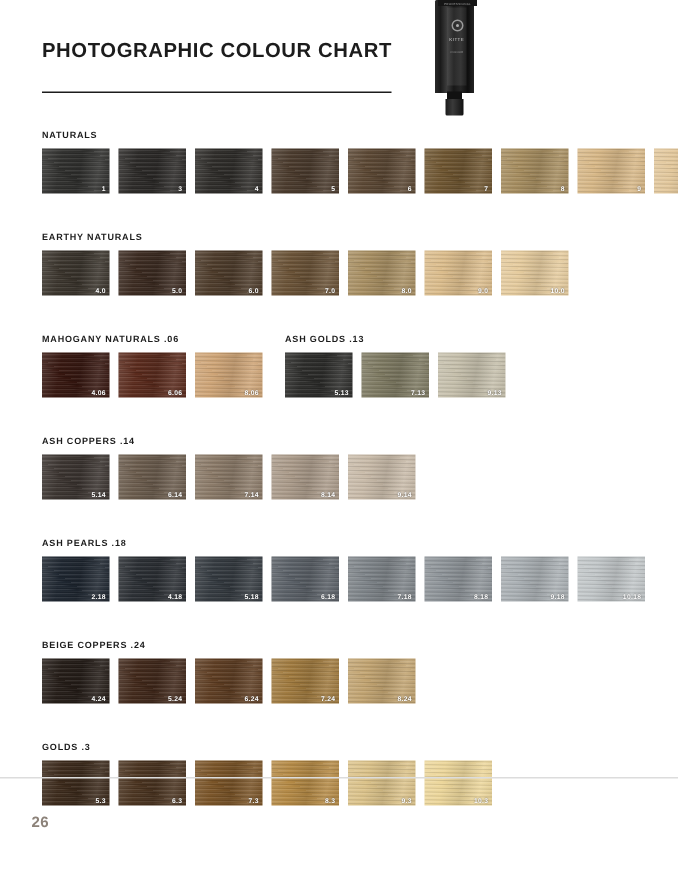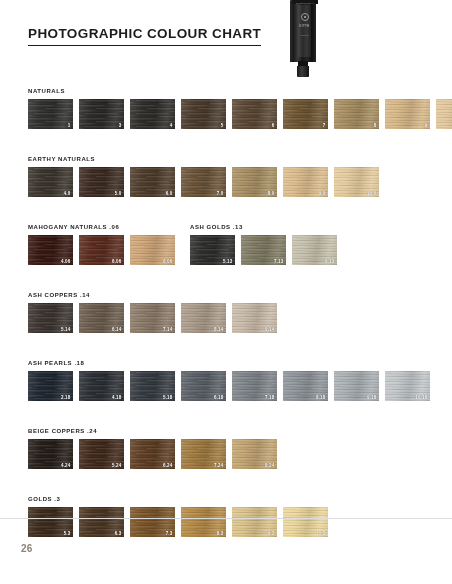--- a/index.html
+++ b/index.html
@@ -102,21 +102,21 @@
   
   .page-title {
     position: absolute;
     left: 28px;
     top: 26px;
     font-size: 13.5px;
     font-weight: bold;
     letter-spacing: .4px;
     color: #1c1c1c;
     border-bottom: 1.5px solid #1c1c1c;
-    padding-bottom: 4px;
+    padding-bottom: 20px;
     white-space: nowrap;
   }
 
   
   .chart-body {
     position: absolute;
     left: 0;
     top: 88px;
     width: 452px;
   }

